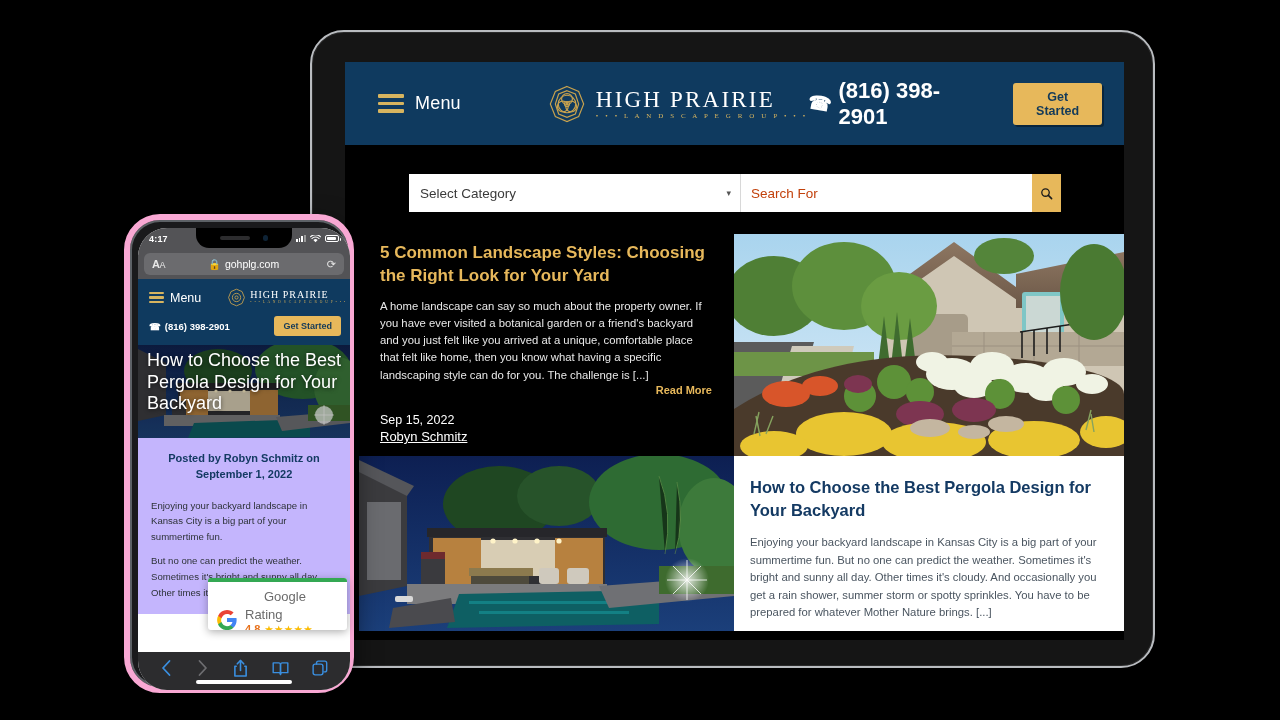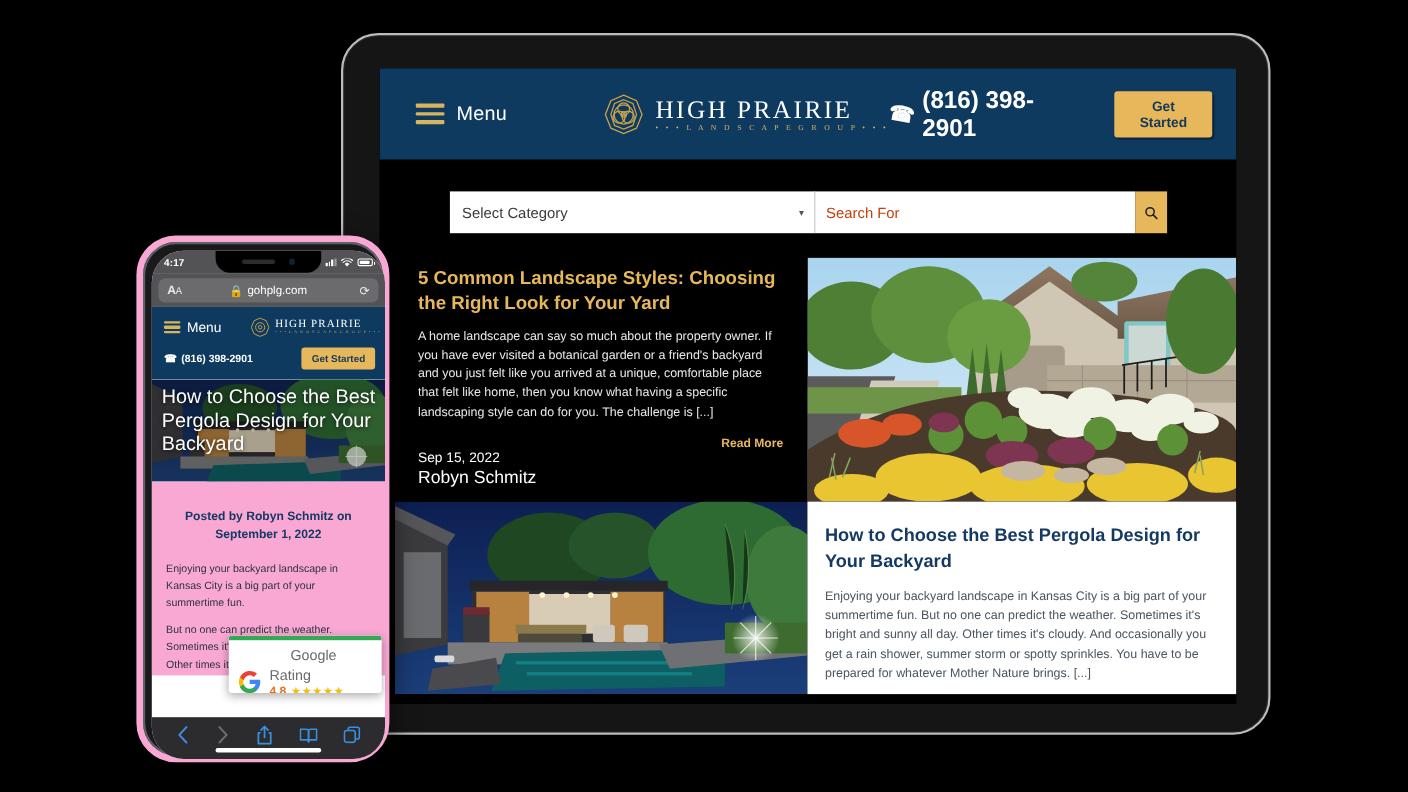--- a/index.html
+++ b/index.html
@@ -81,25 +81,25 @@
   .cell-b { left:389px; top:0; width:390px; height:222px; }
   .cell-c { left:14px; top:222px; width:375px; height:175px; }
   .cell-d { left:389px; top:222px; width:390px; height:175px; background:#fff; padding:20px 22px 0 16px; }
 
   .a-title {
     color:#e7b85b; font-size:17px; font-weight:bold; line-height:1.35; margin-bottom:10px;
   }
   .a-excerpt { color:#e9e9e9; font-size:11.3px; line-height:1.52; }
   .a-readmore {
     color:#e7b85b; font-size:11px; font-weight:bold; text-align:right;
-    margin-top:13px; cursor:pointer;
+    cursor:pointer;
   }
   .a-meta { position:absolute; left:21px; bottom:10px; color:#fff; }
   .a-date { font-size:12.5px; line-height:1.35; }
-  .a-author { font-size:16px; line-height:1.35; }
+  .a-author { font-size:13px; line-height:1.35;text-decoration:underline; }
 
   .d-title { color:#143a63; font-size:16.5px; font-weight:bold; line-height:1.4; margin-bottom:12px; }
   .d-excerpt { color:#4a5560; font-size:11.3px; line-height:1.55; }
 
   
   #phone {
     position:absolute; left:124px; top:214px; width:230px; height:479px;
     background:#1a1a1c; border-radius:36px;
     border:6px solid #f9a8d4;
     box-shadow:0 0 0 2px #5d6166 inset, 0 10px 26px rgba(0,0,0,.55);
@@ -167,21 +167,21 @@
     padding:5px 9px; border-radius:3px; border:none; cursor:pointer;
     font-family:"Liberation Sans", sans-serif;
   }
 
   .p-hero { position:relative; height:93px; overflow:hidden; }
   .p-hero-title {
     position:absolute; left:9px; right:6px; top:5px;
     color:#fff; font-size:18px; line-height:1.2;
     text-shadow:0 1px 4px rgba(0,0,0,.65);
   }
-  .p-body { background:#f9a8d4; padding:25px 13px 0 13px; position:relative; height:176px; }
+  .p-body { background:#c4b5fd; padding:13px 13px 0 13px; position:relative; height:176px; }
   .p-posted {
     color:#143a63; font-size:11px; font-weight:bold; text-align:center; line-height:1.45;
     margin-bottom:15px;
   }
   .p-para { color:#2d3238; font-size:9.6px; line-height:1.62; margin-bottom:9px; }
 
   .p-toolbar {
     position:absolute; left:0; bottom:0; width:100%; height:38px; background:#2c2c2e;
     display:flex; align-items:center; justify-content:space-around; padding:0 10px 6px;
   }

